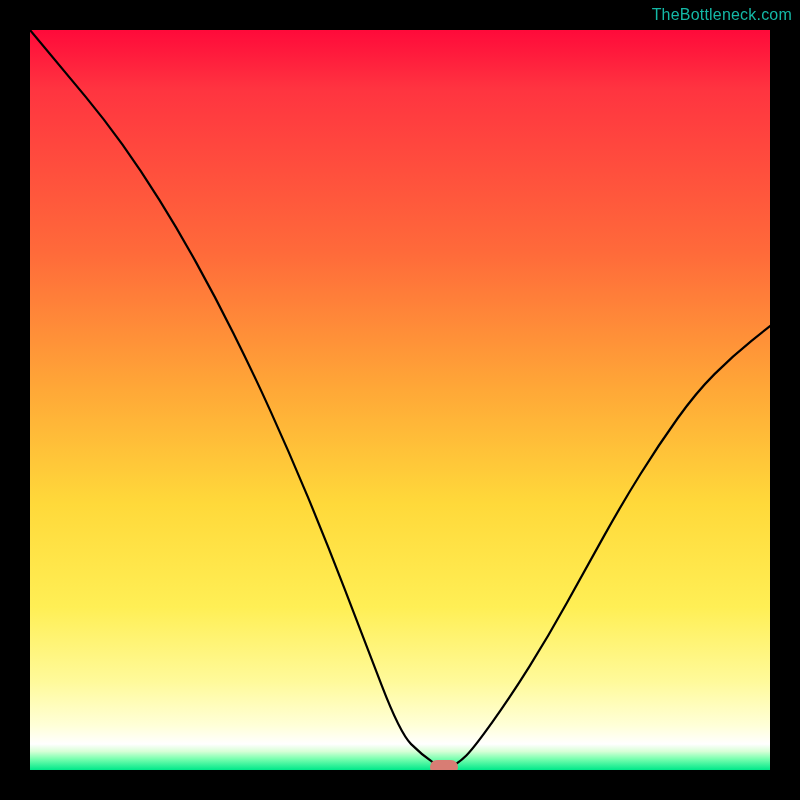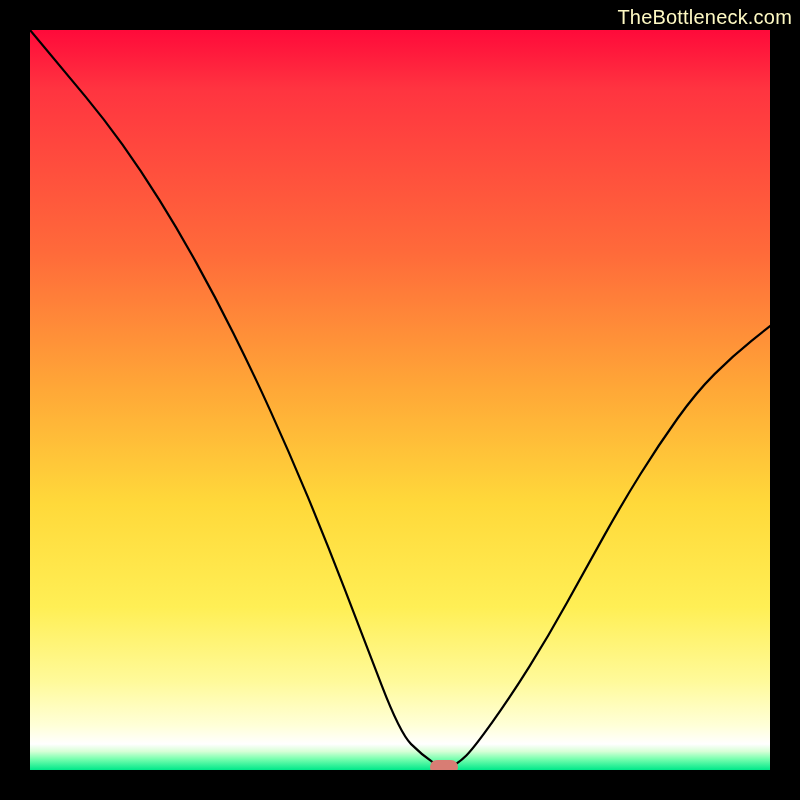--- a/index.html
+++ b/index.html
@@ -53,22 +53,22 @@
     position: absolute;
     width: 28px;
     height: 14px;
     background: #d87d74;
     border-radius: 7px;
   }
   .attribution {
     position: absolute;
     top: 6px;
     right: 8px;
-    color: #fef9c3;
-    font-size: 20px;
+    color: #14b8a6;
+    font-size: 16px;
     letter-spacing: 0.2px;
     user-select: none;
   }
 </style>
 </head>
 <body>
 
 <div class="frame">
 
   <div class="plot-area">

